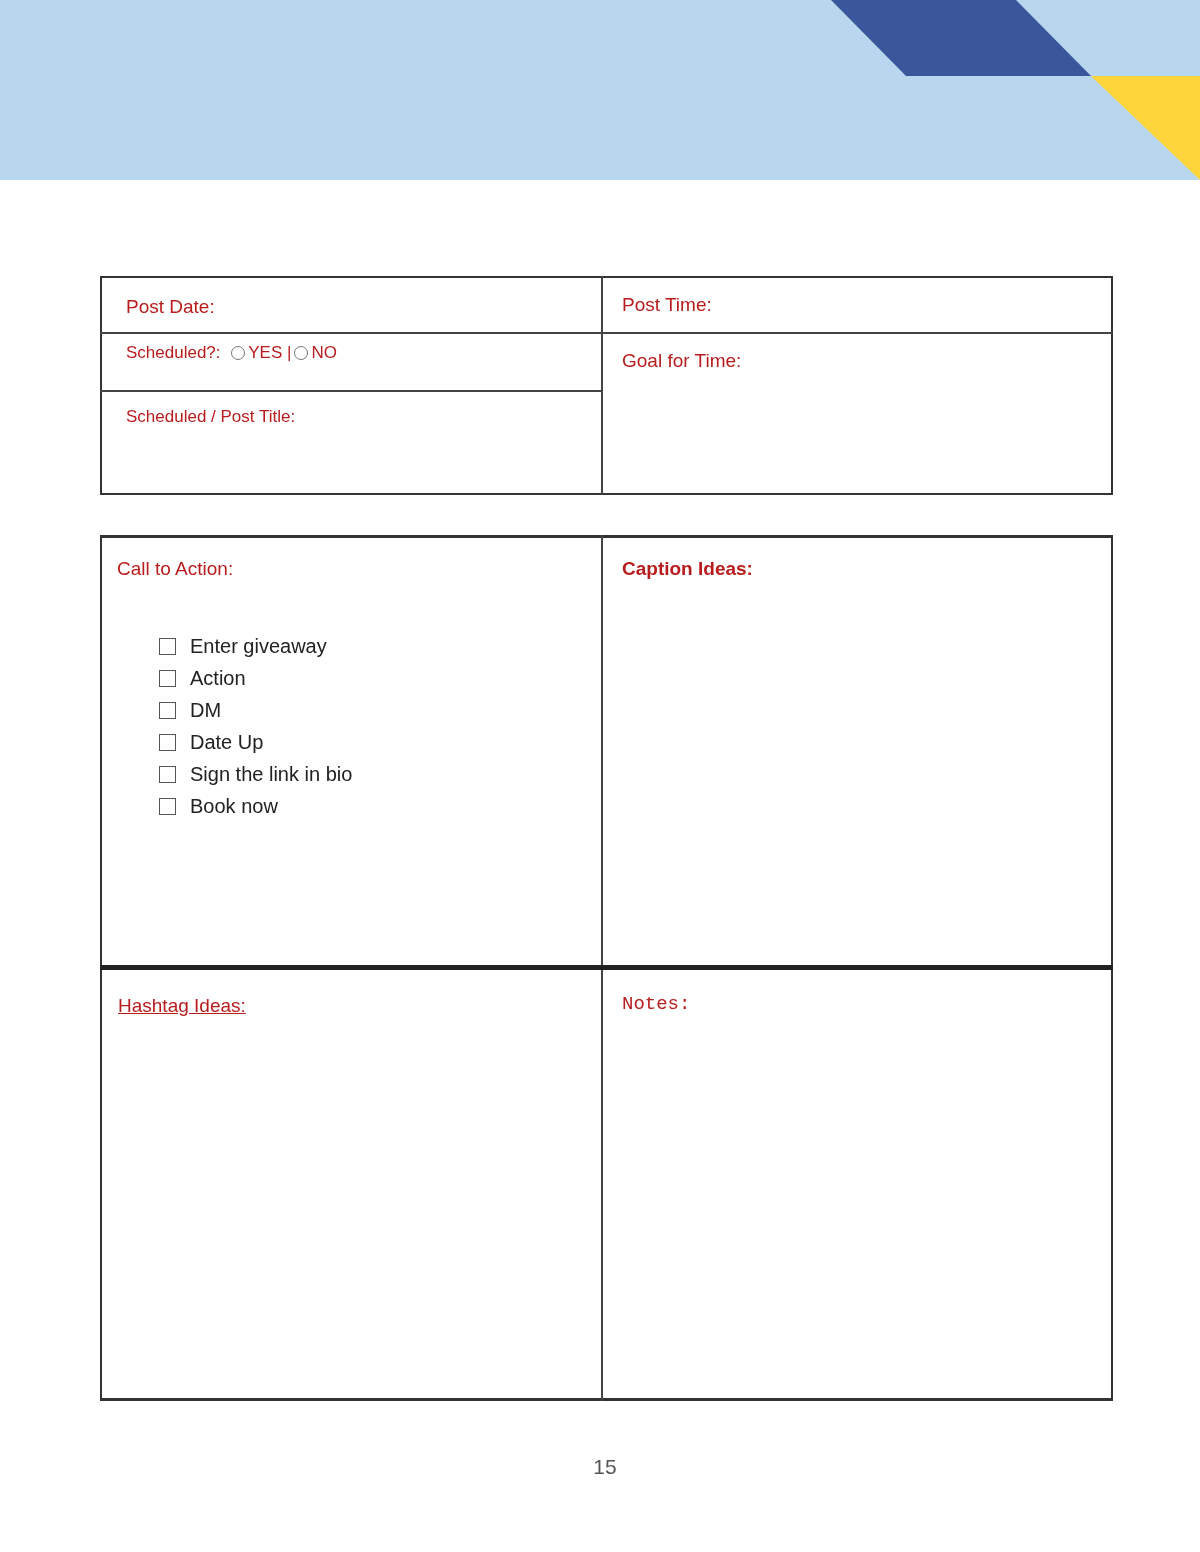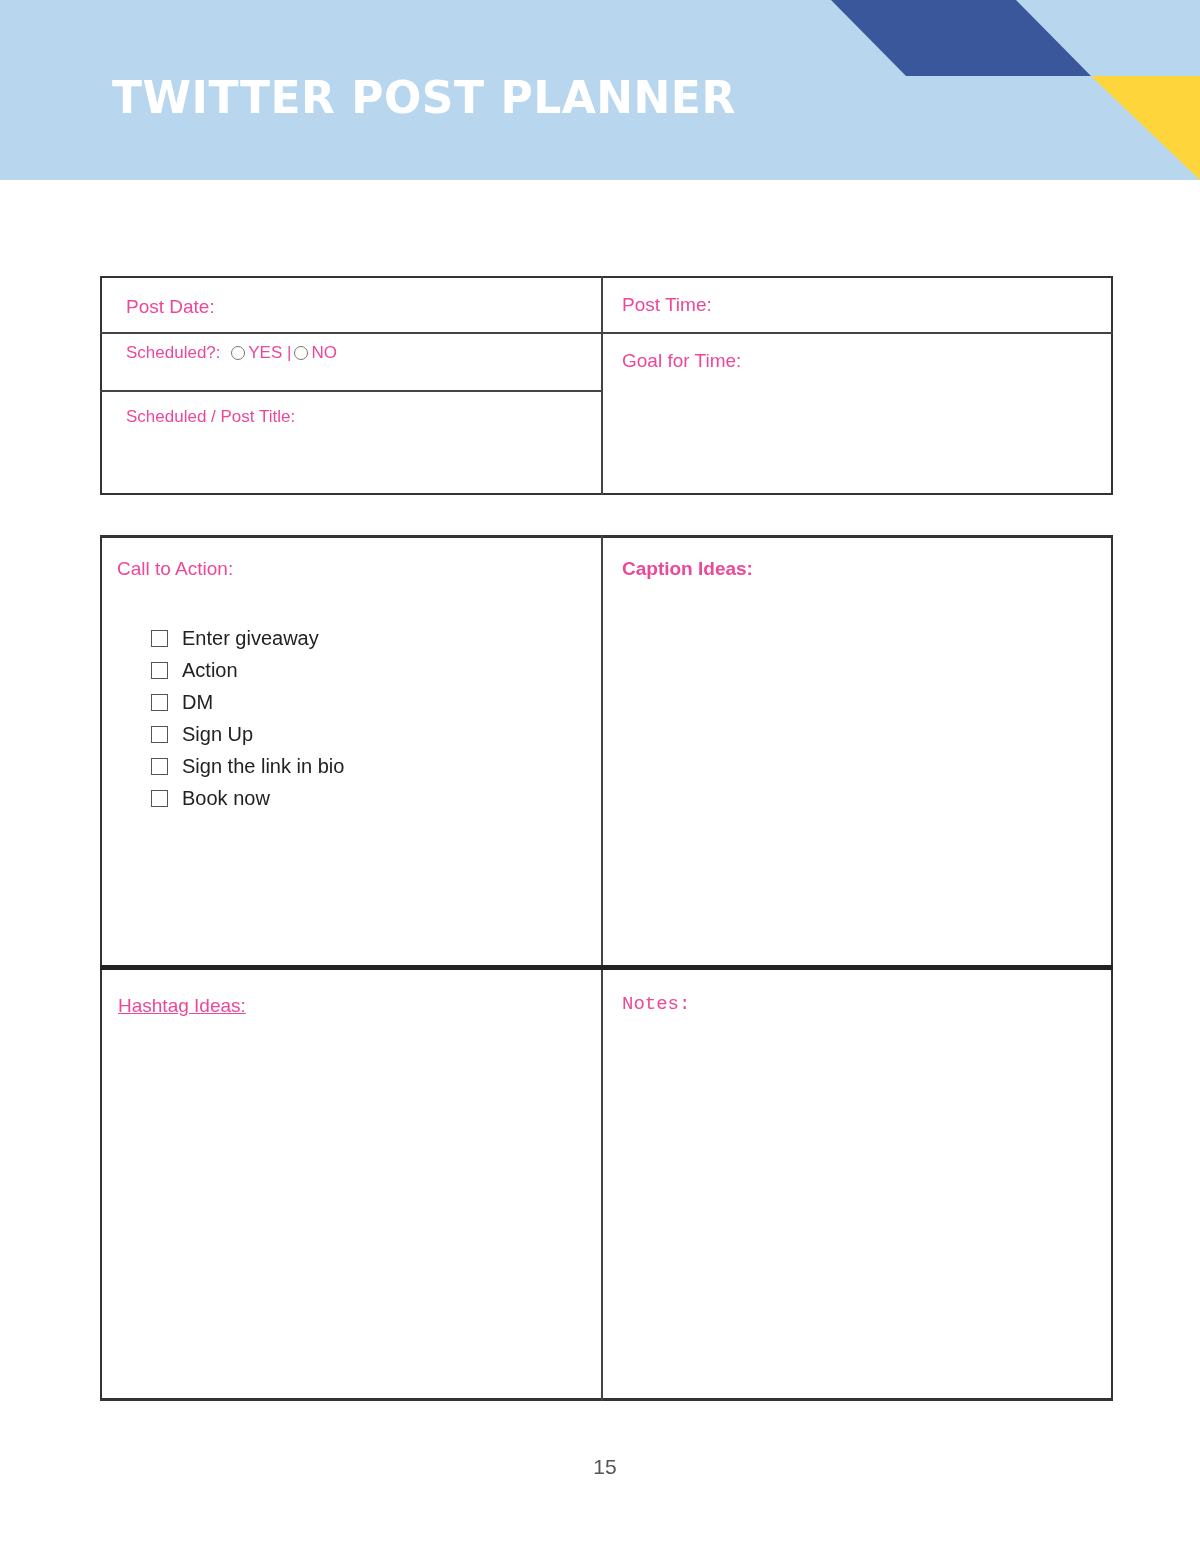--- a/index.html
+++ b/index.html
@@ -5,38 +5,37 @@
   html, body { margin:0; padding:0; background:#ffffff; }
   body { width:1200px; height:1552px; position:relative; overflow:hidden;
          font-family:"Liberation Sans", "DejaVu Sans", sans-serif; color:#222; }
   .header { position:absolute; left:0; top:0; width:1200px; height:180px; background:#b8d7ee; overflow:hidden; }
   .header svg { position:absolute; left:0; top:0; }
   .title { position:absolute; left:112px; top:74px; font-size:44px; font-weight:bold; color:#ffffff;
            letter-spacing:0.5px; line-height:48px; font-family:"DejaVu Sans", sans-serif; }
   .box { position:absolute; border:2px solid #333; box-sizing:border-box; }
   .vline { position:absolute; background:#444; width:2px; }
   .hline { position:absolute; background:#444; height:2px; }
-  .lbl { position:absolute; font-size:19px; color:#ec4899; white-space:nowrap; line-height:22px; }
+  .lbl { position:absolute; font-size:19px; color:#b91c1c; white-space:nowrap; line-height:22px; }
   .lbl.sm { font-size:17px; }
   .radio { display:inline-block; width:14px; height:14px; border:1.5px solid #777; border-radius:50%;
            vertical-align:-2px; margin:0 3px 0 6px; box-sizing:border-box; }
-  .cta-list { position:absolute; left:151px; top:622px; margin:0; padding:0; list-style:none; }
+  .cta-list { position:absolute; left:151px; top:622px; margin:8px; padding:0; list-style:none; }
   .cta-list li { height:32px; display:flex; align-items:center; font-size:20px; color:#222; }
   .cbox { width:17px; height:17px; border:1.5px solid #555; box-sizing:border-box; margin-right:14px; flex:none; }
   .pagenum { position:absolute; left:0; width:1210px; top:1455px; text-align:center; font-size:21px; color:#555; }
 </style>
 </head>
 <body>
 
 <div class="header">
   <svg width="1200" height="180">
     <polygon points="831,0 1016,0 1091,76 906,76" fill="#39579a"></polygon>
     <polygon points="1091,76 1200,76 1200,180" fill="#fed53a"></polygon>
   </svg>
-  <div class="title">TWITTER POST PLANNER</div>
 </div>
 
 <div class="box" style="left:100px; top:276px; width:1013px; height:219px;"></div>
 <div class="vline" style="left:601px; top:276px; height:219px;"></div>
 <div class="hline" style="left:100px; top:332px; width:1013px;"></div>
 <div class="hline" style="left:100px; top:390px; width:502px;"></div>
 
 <div class="lbl" style="left:126px; top:296px;">
   <span>Post Date:</span>
 </div>
@@ -70,21 +69,21 @@
   <li>
       <span class="cbox"></span>
       <span>Action</span>
     </li>
   <li>
       <span class="cbox"></span>
       <span>DM</span>
     </li>
   <li>
       <span class="cbox"></span>
-      <span>Sign Up</span>
+      <span>Date Up</span>
     </li>
   <li>
       <span class="cbox"></span>
       <span>Sign the link in bio</span>
     </li>
   <li>
       <span class="cbox"></span>
       <span>Book now</span>
     </li>
 </ul>

